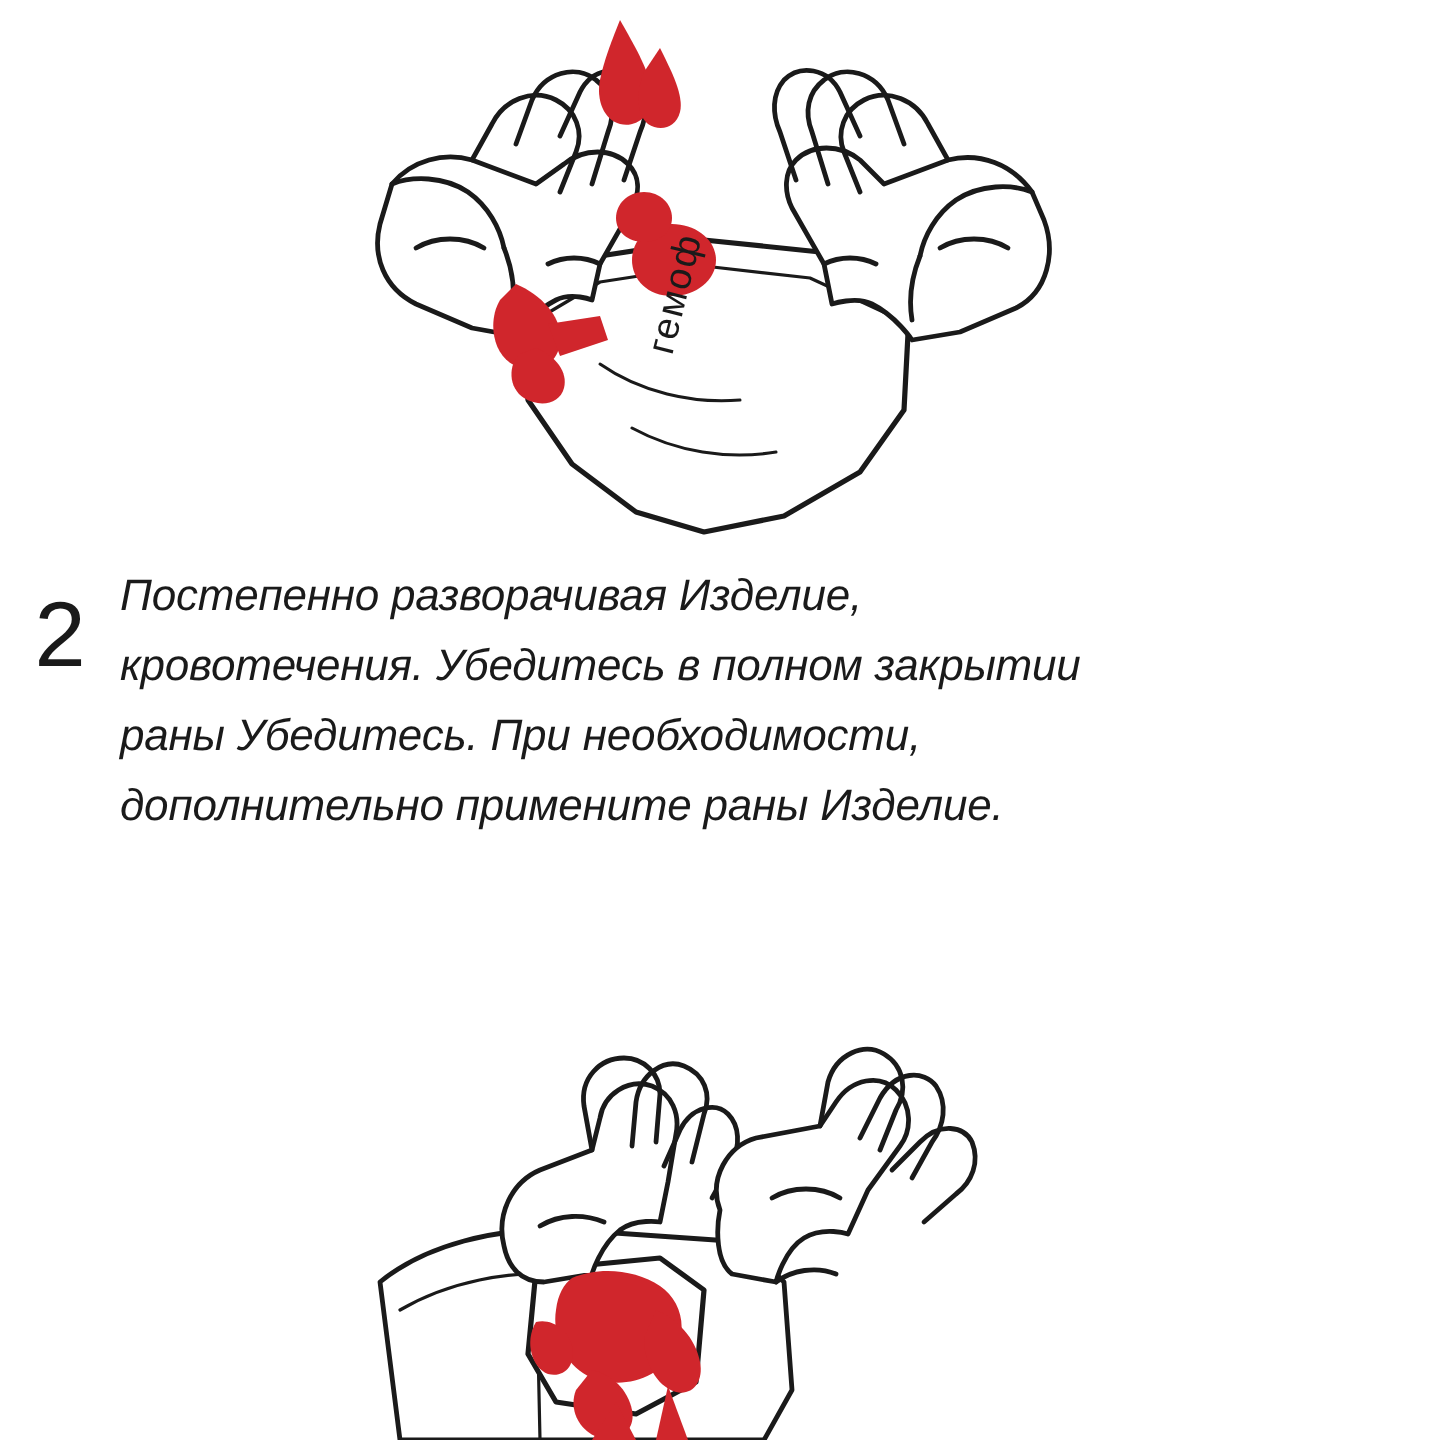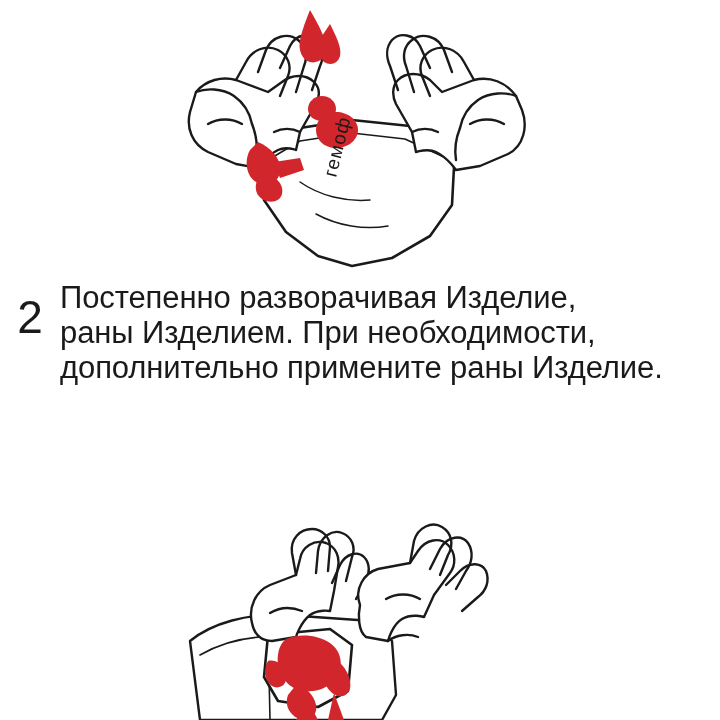--- a/index.html
+++ b/index.html
@@ -55,25 +55,26 @@
     font-size: 46px;
     line-height: 58px;
     font-weight: 400;
     color: #1a1a1a;
     font-family: "Liberation Sans", sans-serif;
     padding-top: 8px;
   }
   .step-text {
     flex: 1 1 auto;
     padding-right: 14px;
-    font-size: 31px;
+    font-size: 22px;
     line-height: 35px;
     letter-spacing: -0.1px;
     color: #1a1a1a;
     font-family: "Liberation Sans", sans-serif;
+    font-style: italic;
   }
   .step-text .line {
     display: block;
     white-space: nowrap;
   }
   .label-gemo {
     font-family: "Liberation Sans", sans-serif;
   }
 </style>
 </head>
@@ -127,21 +128,22 @@
       <g transform="translate(336,178) rotate(-76)">
         <text x="0" y="0" class="label-gemo" font-family="Liberation Sans, sans-serif" font-size="19" fill="#1a1a1a" letter-spacing="1">гемоф</text>
       </g>
     </svg>
   </div>
 
   <div class="step-block">
     <div class="step-number">2</div>
     <div class="step-text">
       <span class="line">Постепенно разворачивая Изделие,</span>
-      <span class="line">раны Изделием. При необходимости,</span>
+      <span class="line">кровотечения. Убедитесь в полном закрытии</span>
+      <span class="line">раны Убедитесь. При необходимости,</span>
       <span class="line">дополнительно примените раны Изделие.</span>
     </div>
   </div>
 
   <div class="illustration-bottom">
     <svg viewBox="0 0 720 225" xmlns="http://www.w3.org/2000/svg">
       <g fill="none" stroke="#1a1a1a" stroke-width="2.4" stroke-linecap="round" stroke-linejoin="round">
 
         <path d="M190 146 C212 128 248 118 286 120 L372 126 L392 146 L396 200 L382 225 L200 225 Z" fill="#ffffff"></path>
         <path d="M200 160 C224 146 254 140 284 142" stroke-width="1.6"></path>

